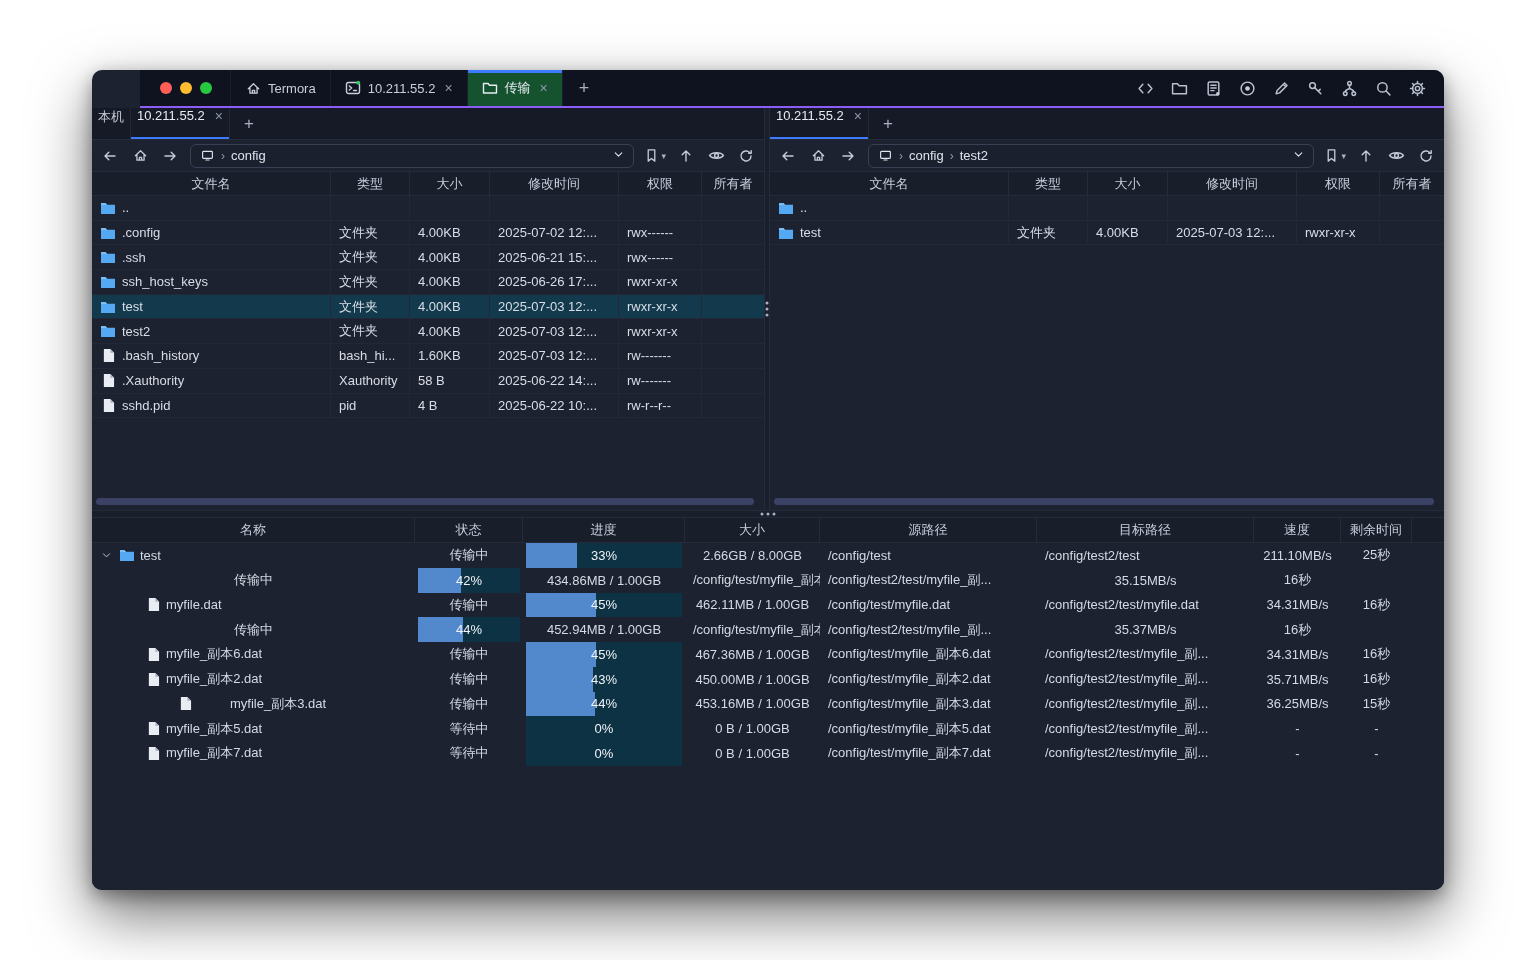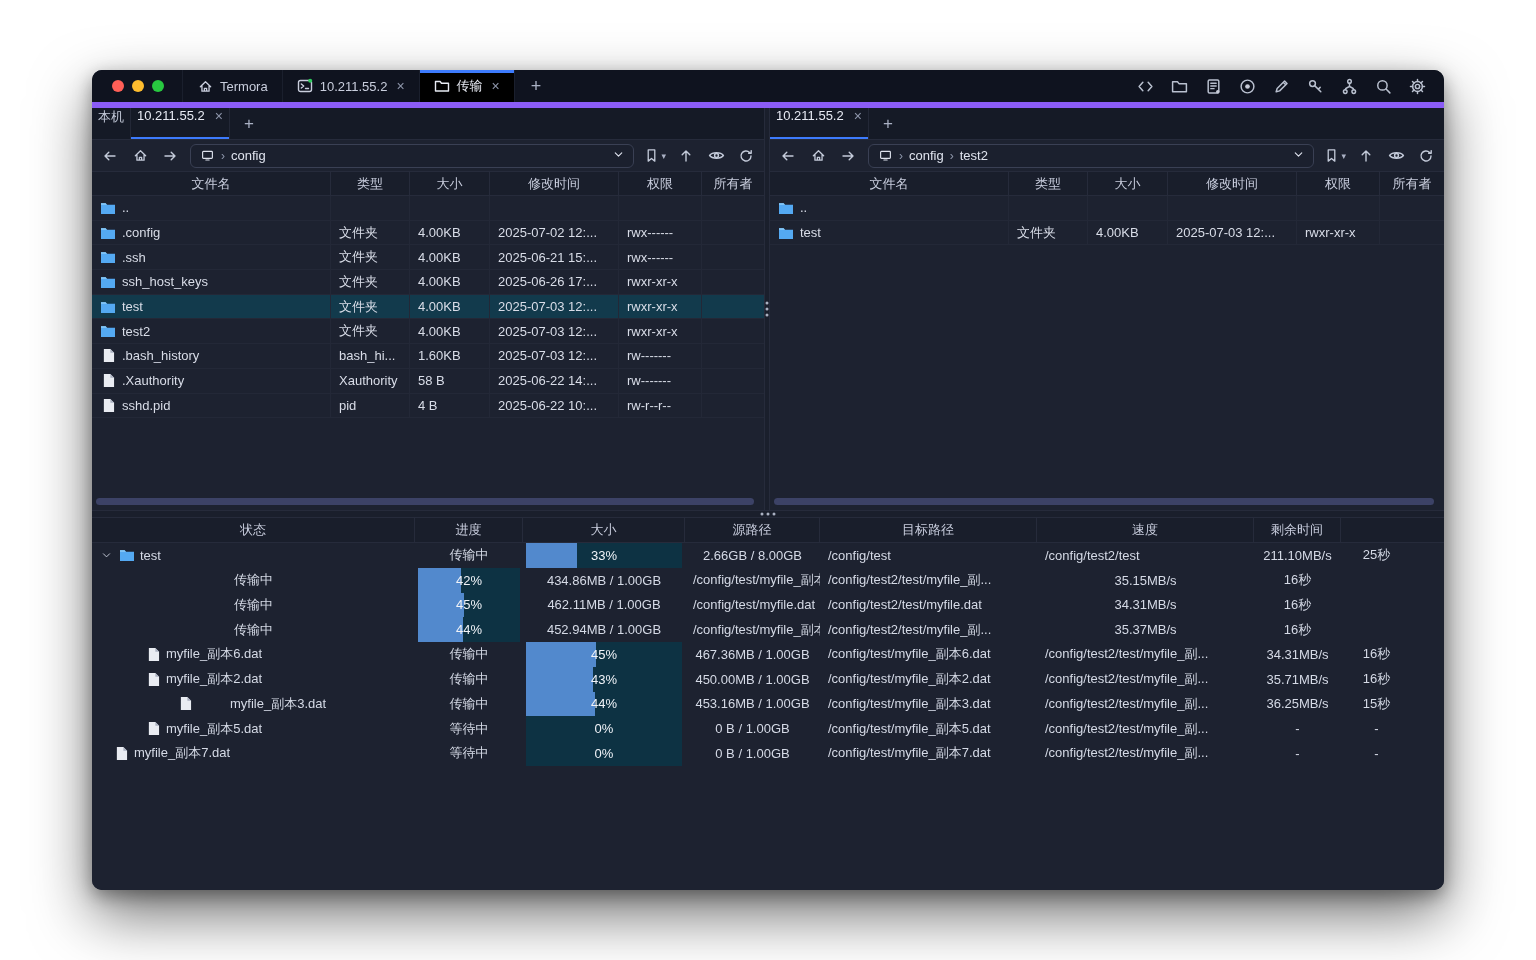--- a/index.html
+++ b/index.html
@@ -4,26 +4,26 @@
 <style>
   * { margin:0; padding:0; box-sizing:border-box; }
   html,body { width:1536px; height:960px; background:#ffffff; font-family:"Liberation Sans","DejaVu Sans",sans-serif; }
   .window {
     position:absolute; left:92px; top:70px; width:1352px; height:820px;
     background:#1d2230; border-radius:10px; overflow:hidden;
     box-shadow:0 25px 60px rgba(0,0,0,.55), 0 6px 18px rgba(0,0,0,.35);
     color:#dfe3ee; font-size:13px;
   }
   
-  .titlebar { height:38px; background:#0f131f; display:flex; align-items:stretch; border-bottom:6px solid #8b5cf6; }
+  .titlebar { height:38px; background:#0f131f; display:flex; align-items:stretch; border-bottom:2px solid #8b5cf6;margin-left:48px; }
   .traffic { display:flex; align-items:center; gap:8px; padding:0 18px 0 20px; }
   .light { width:12px; height:12px; border-radius:50%; }
   .ttabs { display:flex; align-items:stretch; }
   .ttab { display:flex; align-items:center; gap:7px; padding:0 14px; color:#c9cedd; border-right:1px solid #1a1f2d; position:relative; }
-  .ttab.active { background:#000000; color:#e8ebf4; }
+  .ttab.active { background:#14532d; color:#e8ebf4; }
   .ttab.active::before { content:""; position:absolute; top:0; left:0; right:0; height:3px; background:#3d7bfd; }
   .tclose { color:#8e96ab; font-size:14px; margin-left:2px; cursor:default; }
   .tplus { display:flex; align-items:center; padding:0 16px; color:#aab1c4; font-size:18px; }
   .tbar-icons { margin-left:auto; display:flex; align-items:center; gap:17px; padding-right:18px; color:#b9c0cf; }
   .tbar-icons svg { display:block; }
   
   .top-area { height:402px; display:flex; position:relative; }
   .fpanel { width:672px; display:flex; flex-direction:column; background:#1d2230; position:relative; }
   .fpanel.right { width:674px; }
   .vsplit { width:6px; background:#1a1f2c; border-left:1px solid #262b3b; border-right:1px solid #262b3b; position:relative; }
@@ -548,20 +548,21 @@
   <div class="hsplit">
     <span class="dots">
         <i></i>
         <i></i>
         <i></i>
       </span>
   </div>
 
   <div class="transfers">
     <div class="tr-grid tr-head">
+      <span class="hc">名称</span>
       <span class="hc">状态</span>
       <span class="hc">进度</span>
       <span class="hc">大小</span>
       <span class="hc">源路径</span>
       <span class="hc">目标路径</span>
       <span class="hc">速度</span>
       <span class="hc">剩余时间</span>
       <span class="hc"></span>
     </div>
     <div>
@@ -607,20 +608,35 @@
           </span>
           <span class="c cc">434.86MB / 1.00GB</span>
           <span class="c cl">/config/test/myfile_副本4.dat</span>
           <span class="c cl">/config/test2/test/myfile_副...</span>
           <span class="c cc">35.15MB/s</span>
           <span class="c cc">16秒</span>
           <span class="c"></span>
         </div>
 
         <div class="tr-grid tr-row">
+          <span class="c tr-name" style="padding-left: 32px;">
+            <span class="chev" style="visibility: hidden;">
+              <svg width="11" height="11" viewBox="0 0 16 16">
+                <path d="M3.5 5.5 8 10l4.5-4.5"></path>
+              </svg>
+            </span>
+
+            <span class="icon16">
+              <svg width="13" height="15" viewBox="0 0 14 16">
+                <path class="fill" d="M2 1h7l4 4v10H2z" style="fill:#e9ecf2"></path>
+                <path class="fill" d="M9 1l4 4H9z" style="fill:#aab1c0"></path>
+              </svg>
+            </span>
+            <span>myfile.dat</span>
+          </span>
           <span class="c cc">传输中</span>
           <span class="c prog-cell">
             <span class="prog-track">
               <span class="prog-fill" style="width: 45%;"></span>
               <span class="prog-label">45%</span>
             </span>
           </span>
           <span class="c cc">462.11MB / 1.00GB</span>
           <span class="c cl">/config/test/myfile.dat</span>
           <span class="c cl">/config/test2/test/myfile.dat</span>
@@ -763,21 +779,21 @@
           </span>
           <span class="c cc">0 B / 1.00GB</span>
           <span class="c cl">/config/test/myfile_副本5.dat</span>
           <span class="c cl">/config/test2/test/myfile_副...</span>
           <span class="c cc">-</span>
           <span class="c cc">-</span>
           <span class="c"></span>
         </div>
 
         <div class="tr-grid tr-row">
-          <span class="c tr-name" style="">
+          <span class="c tr-name" style="padding-left: 32px;">
             <span class="chev" style="visibility: hidden;">
               <svg width="11" height="11" viewBox="0 0 16 16">
                 <path d="M3.5 5.5 8 10l4.5-4.5"></path>
               </svg>
             </span>
 
             <span class="icon16">
               <svg width="13" height="15" viewBox="0 0 14 16">
                 <path class="fill" d="M2 1h7l4 4v10H2z" style="fill:#e9ecf2"></path>
                 <path class="fill" d="M9 1l4 4H9z" style="fill:#aab1c0"></path>

